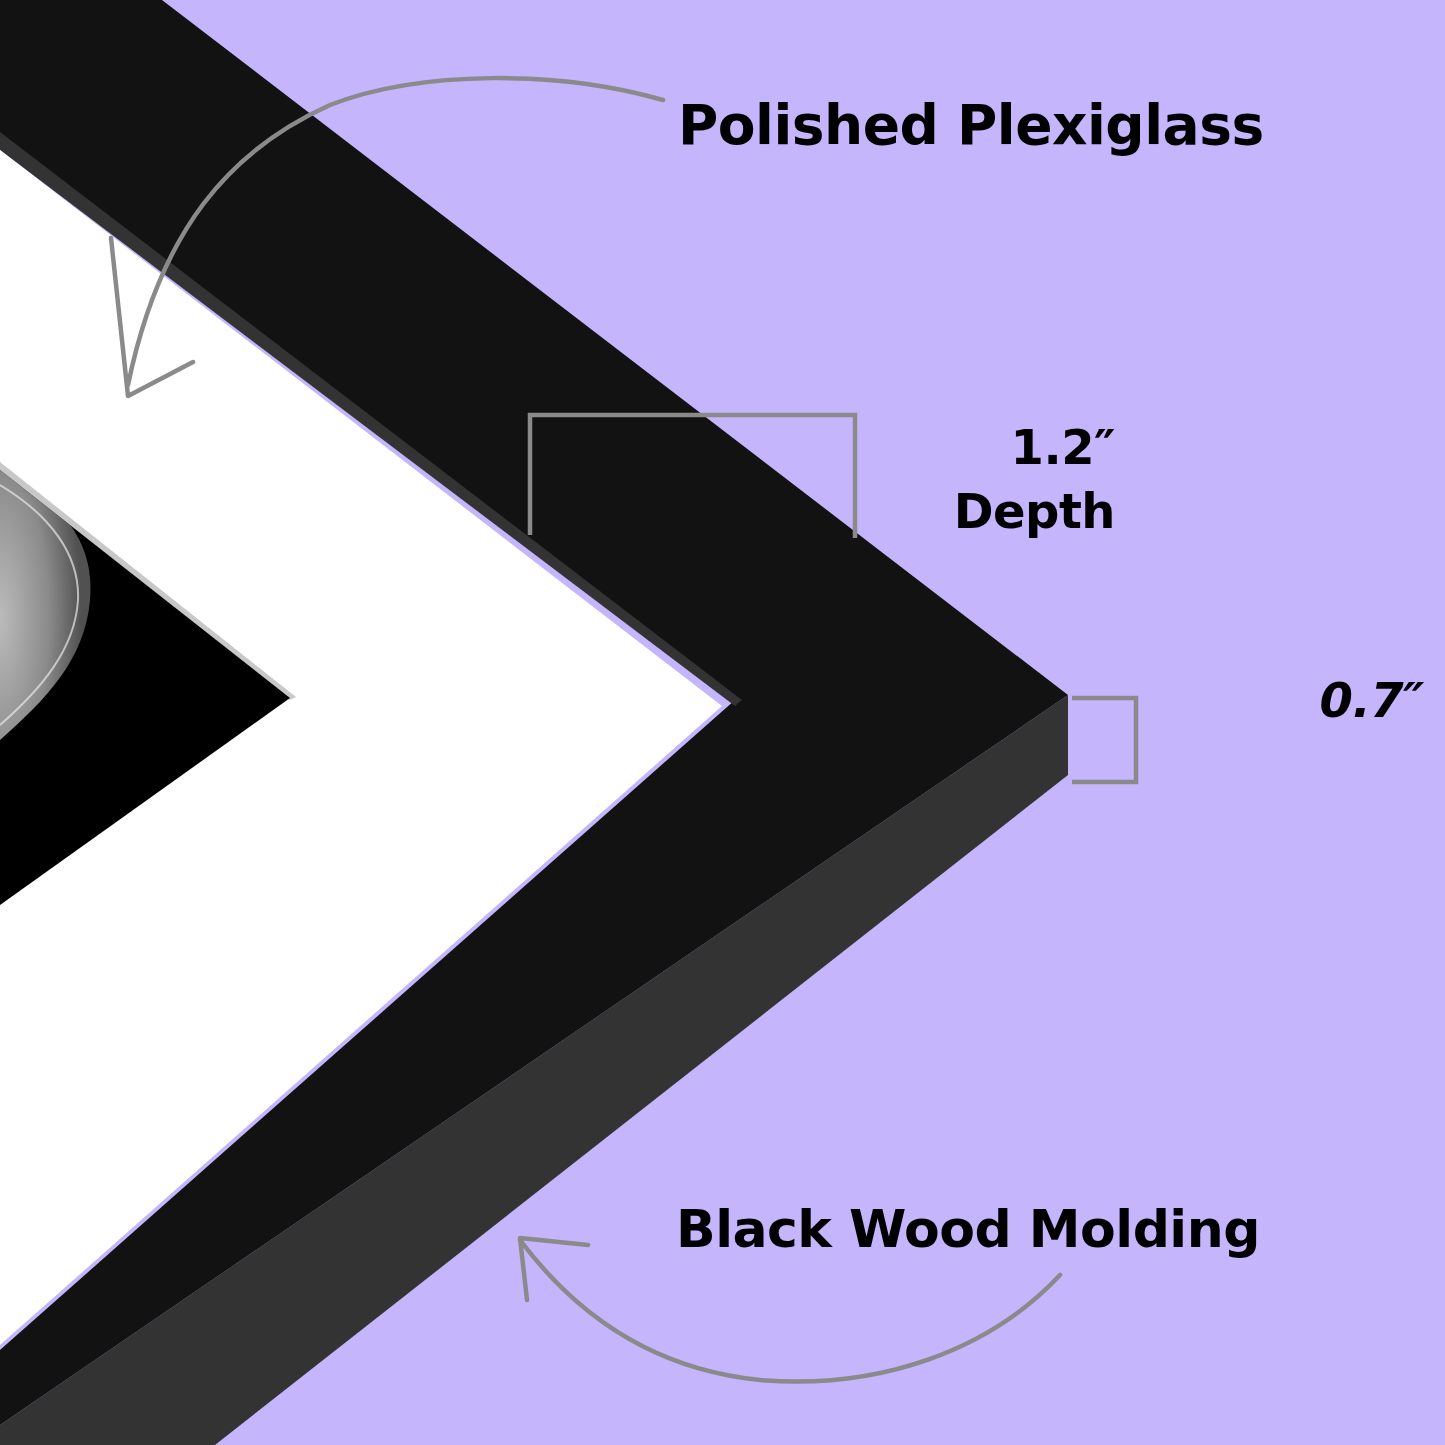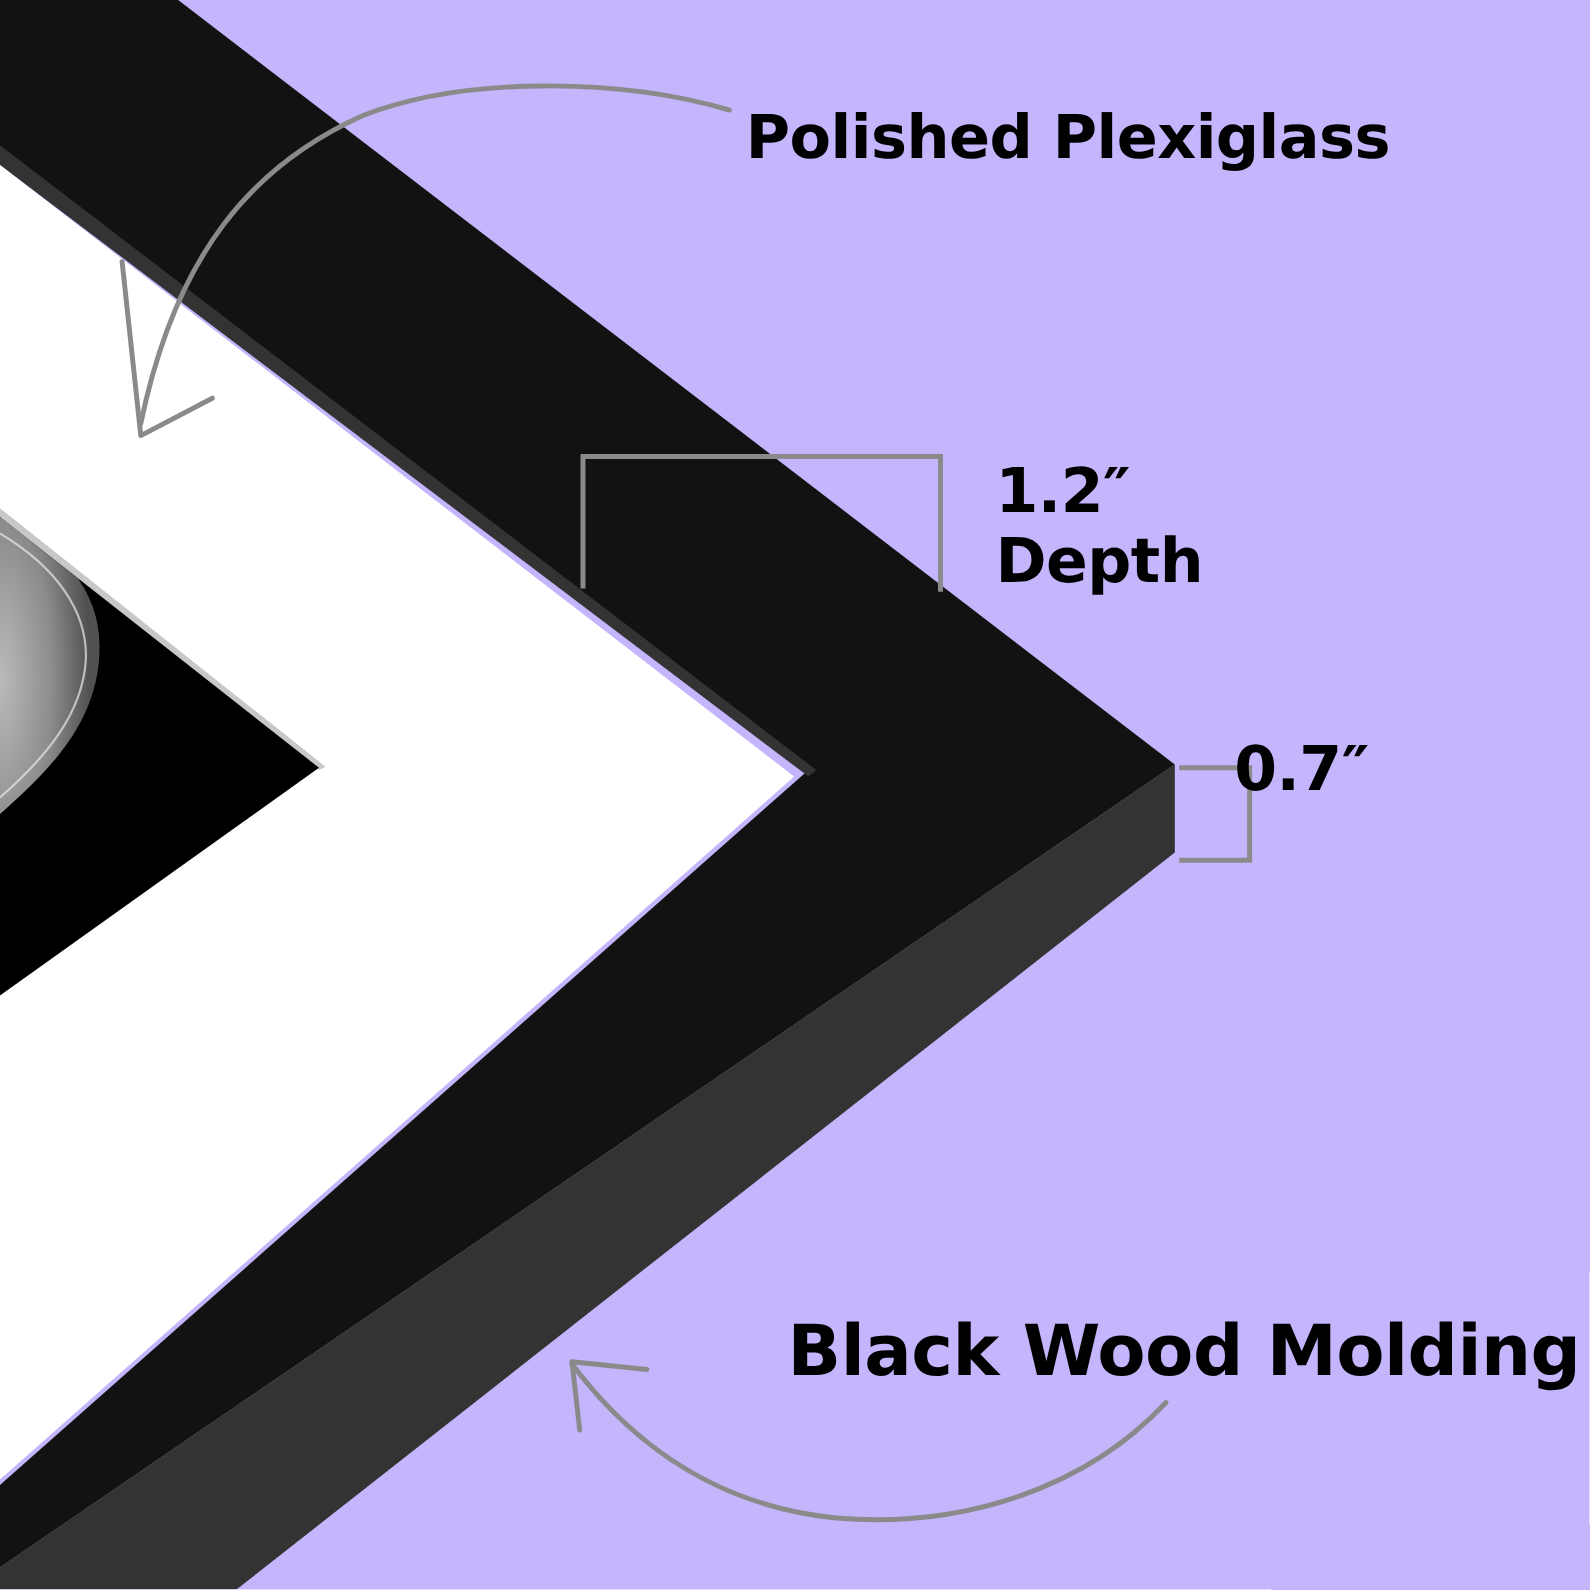--- a/index.html
+++ b/index.html
@@ -7,24 +7,24 @@
   #art { position: absolute; left: 0; top: 0; }
   .label {
     position: absolute;
     font-family: "DejaVu Sans", sans-serif;
     font-weight: bold;
     color: #000000;
     white-space: nowrap;
     letter-spacing: -0.5px;
   }
   #lbl-plexi { left: 678px; top: 92px; font-size: 55px; line-height: 66px; }
-  #lbl-molding { left: 716px; top: 1196px; font-size: 64px; line-height: 66px; }
-  .dim { text-align: left; font-size: 56px; line-height: 64px; }
+  #lbl-molding { left: 676px; top: 1196px; font-size: 52px; line-height: 66px; }
+  .dim { text-align: right; font-size: 48px; line-height: 64px; }
   #lbl-width { left: 905px; top: 415px; width: 210px; }
-  #lbl-depth { left: 1122px; top: 668px; width: 215px; }
+  #lbl-depth { left: 1209px; top: 668px; width: 215px; font-style: italic; }
 </style>
 </head>
 <body>
 
 <div id="stage">
   <svg id="art" width="1445" height="1445" viewBox="0 0 1445 1445">
     <defs>
       <radialGradient id="petal" cx="0" cy="0.55" r="0.9">
         <stop offset="0" stop-color="#d0d0d0"></stop>
         <stop offset="0.6" stop-color="#9a9a9a"></stop>

